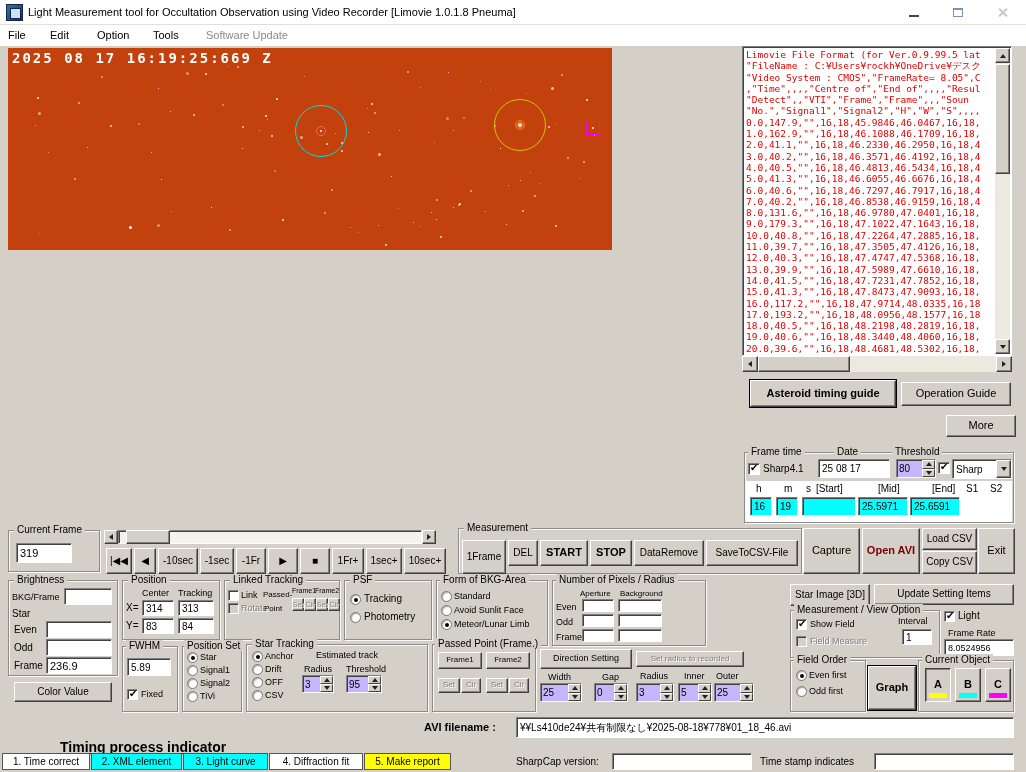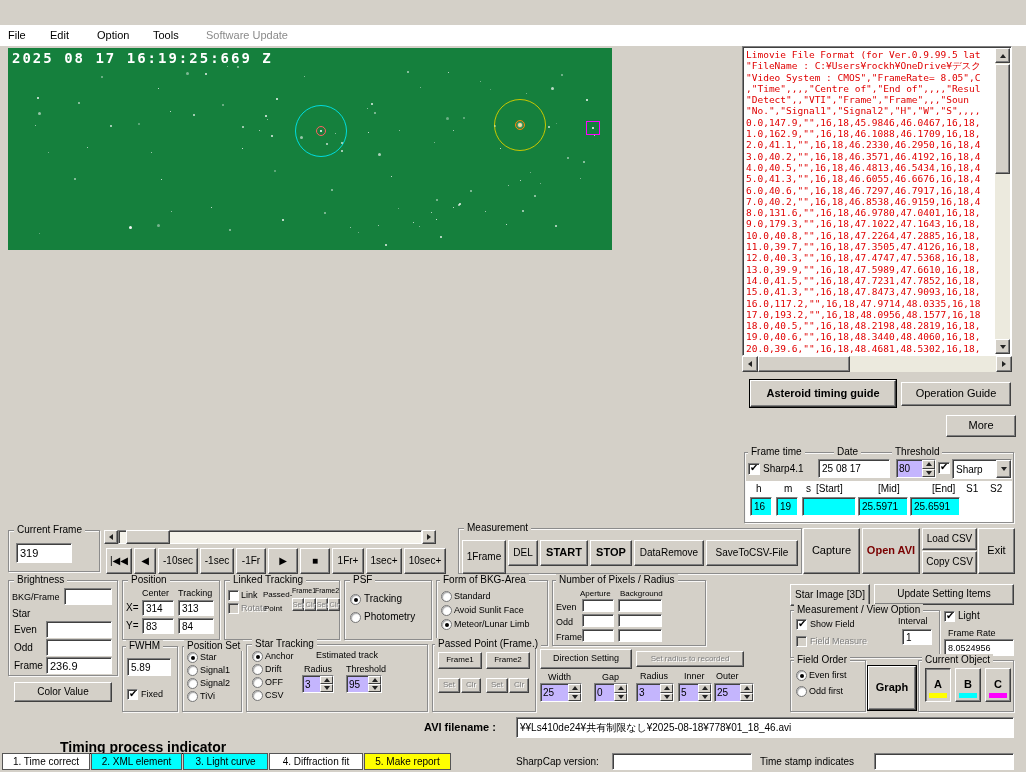--- a/index.html
+++ b/index.html
@@ -19,21 +19,21 @@
 .title-text{position:absolute;left:28px;top:6px;font-size:11px;white-space:nowrap}
 .winbtn{position:absolute;top:3px;width:36px;height:19px;display:flex;align-items:center;justify-content:center}
 .ic-min{width:10px;height:9px;border-bottom:2px solid #444}
 .ic-max{width:10px;height:9px;border:1px solid #7792b5;border-top:2px solid #7792b5}
 .ic-close{position:relative;width:11px;height:11px}
 .ic-close::before,.ic-close::after{content:"";position:absolute;left:5px;top:0;width:2px;height:11px;background:#c9c6be}
 .ic-close::before{transform:rotate(45deg)}.ic-close::after{transform:rotate(-45deg)}
 .menubar{position:absolute;left:0;top:25px;width:1026px;height:21px;background:#fff}
 .mi{position:absolute;top:4px;font-size:11px;cursor:default}
 
-.video{position:absolute;left:8px;top:48px;width:604px;height:202px;background:#15803d;overflow:hidden}
+.video{position:absolute;left:8px;top:48px;width:604px;height:202px;background:#c2410c;overflow:hidden}
 .timestamp{position:absolute;left:4px;top:2px;font-family:"DejaVu Sans Mono",monospace;font-size:14px;font-weight:bold;color:#fff;letter-spacing:2px}
 .star{position:absolute;background:#fff;border-radius:50%}
 .circ{position:absolute;border-radius:50%}
 
 .filepanel{position:absolute;left:742px;top:46px;width:270px;height:310px;background:#fff;
   border:1px solid;border-color:#808080 #fff #fff #808080;box-shadow:inset 1px 1px 0 #404040;overflow:hidden}
 .csv{position:absolute;left:3px;top:2px;font-family:"DejaVu Sans Mono",monospace;font-size:9.5px;line-height:11.3px;color:#e00000;white-space:pre}
 .sbar{position:absolute;background:#eceade}
 .sb-btn{position:absolute;background:#d4d0c8;border:1px solid;border-color:#fff #404040 #404040 #fff;box-shadow:inset -1px -1px 0 #808080;display:flex;align-items:center;justify-content:center}
 .sb-thumb{position:absolute;background:#d4d0c8;border:1px solid;border-color:#fff #404040 #404040 #fff;box-shadow:inset -1px -1px 0 #808080}
@@ -67,20 +67,33 @@
 .tab{position:absolute;top:753px;height:17px;border:1px solid #555;font-size:10px;display:flex;align-items:center;justify-content:center;background:#fff;white-space:nowrap}
 .tab.cyan{background:#00ffff}.tab.yellow{background:#ffff00}
 .obar{position:absolute;left:3px;right:3px;bottom:3px;height:5px}
 .ul{text-decoration:underline}
 </style>
 <title>Light Measurement tool for Occultation Observation using Video Recorder [Limovie 1.0.1.8 Pneuma]</title></head>
 <body>
 
 <div id="window">
 
+  <div class="titlebar">
+    <div class="app-icon"></div>
+    <div class="title-text">Light Measurement tool for Occultation Observation using Video Recorder [Limovie 1.0.1.8 Pneuma]</div>
+    <div class="winbtn" style="right:94px">
+        <span class="ic-min"></span>
+      </div>
+    <div class="winbtn" style="right:50px">
+        <span class="ic-max"></span>
+      </div>
+    <div class="winbtn" style="right:6px">
+        <span class="ic-close"></span>
+      </div>
+  </div>
 
   <div class="menubar">
     <span class="mi" style="left:8px">File</span>
     <span class="mi" style="left:50px">Edit</span>
     <span class="mi" style="left:97px">Option</span>
     <span class="mi" style="left:153px">Tools</span>
     <span class="mi dim" style="left:206px">Software Update</span>
   </div>
 
   <div class="video">

